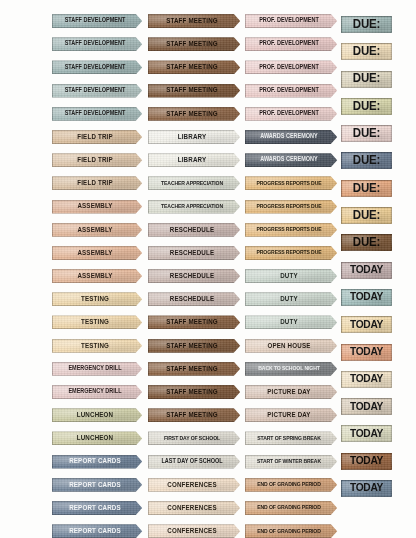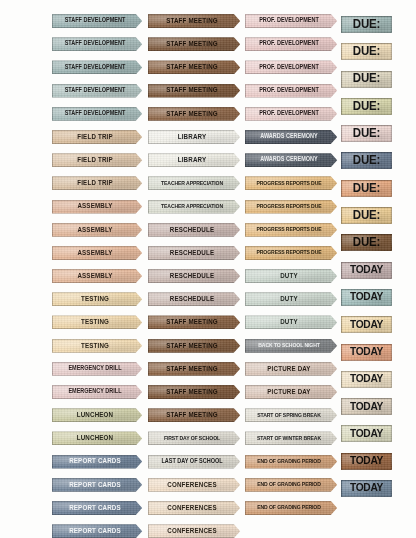--- a/index.html
+++ b/index.html
@@ -547,20 +547,27 @@
         </div>
       </div>
       <div class="banner-row">
         <div class="banner" style="background-color: rgb(207, 218, 209);">
           <span class="edge"></span>
           <span class="txt" style="color: rgb(31, 37, 32);">DUTY</span>
           <span class="notch"></span>
         </div>
       </div>
       <div class="banner-row">
+        <div class="banner" style="background-color: rgb(230, 210, 194);">
+          <span class="edge"></span>
+          <span class="txt" style="color: rgb(38, 29, 21);">OPEN HOUSE</span>
+          <span class="notch"></span>
+        </div>
+      </div>
+      <div class="banner-row">
         <div class="banner xlong" style="background-color: rgb(127, 131, 134);">
           <span class="edge"></span>
           <span class="txt" style="color: rgb(238, 240, 241);">BACK TO SCHOOL NIGHT</span>
           <span class="notch"></span>
         </div>
       </div>
       <div class="banner-row">
         <div class="banner" style="background-color: rgb(221, 201, 188);">
           <span class="edge"></span>
           <span class="txt" style="color: rgb(38, 29, 21);">PICTURE DAY</span>

